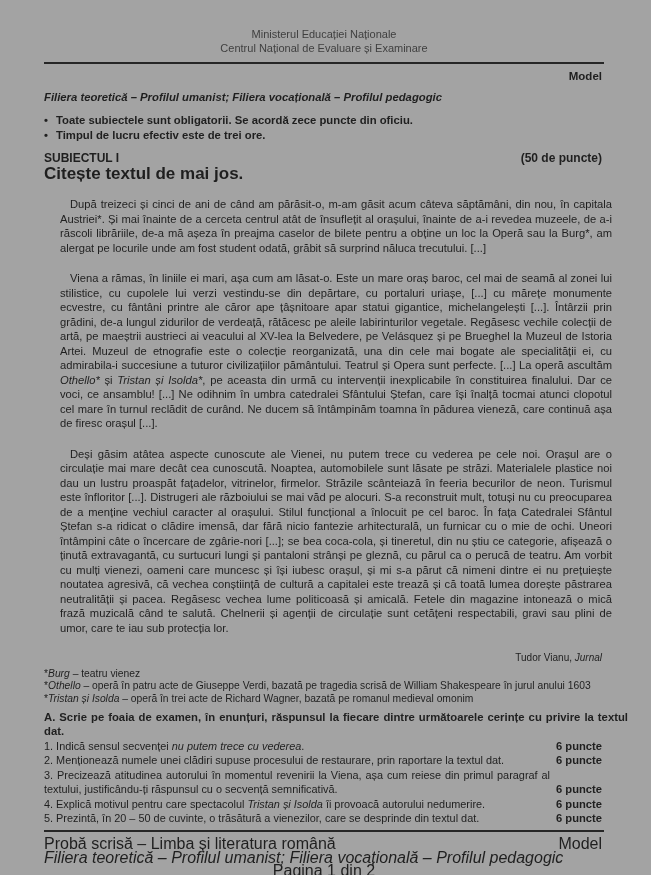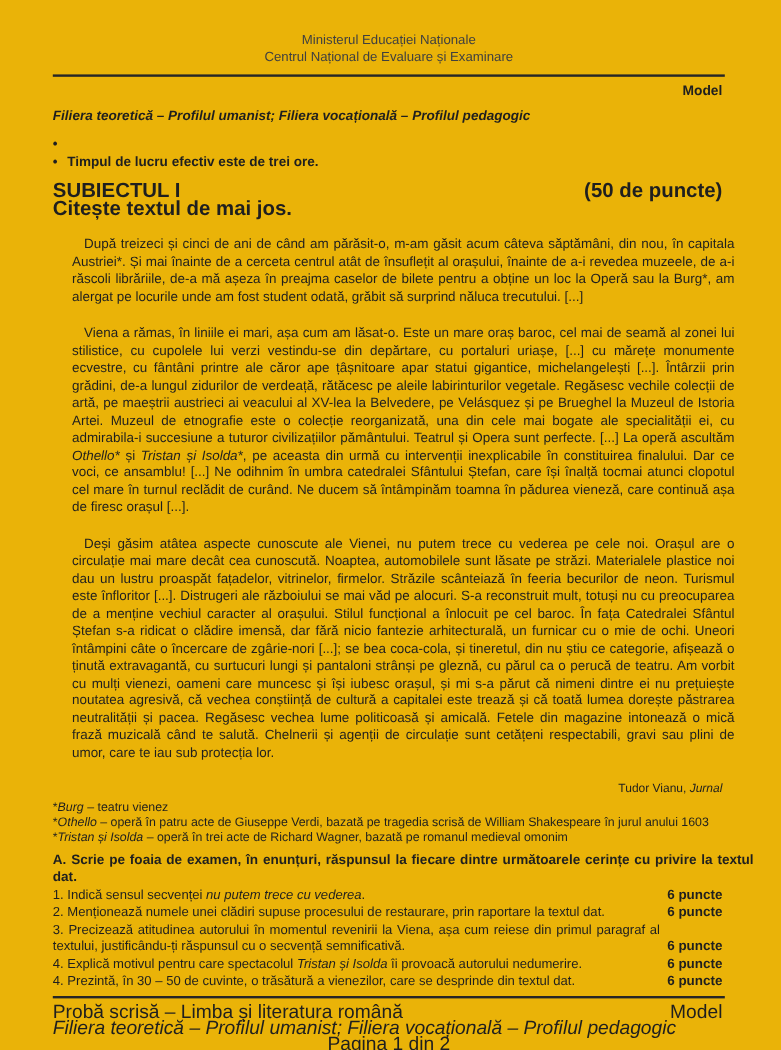--- a/index.html
+++ b/index.html
@@ -1,39 +1,39 @@
 <!DOCTYPE html>
 <html lang="ro"><head>
 <meta charset="utf-8">
 <style>
   html,body { margin:0; padding:0; background:#ffffff; }
   .page {
     position:relative;
     width:651px; height:875px;
-    background:#eab308;
+    background:#a3a3a3;
     color:#1f1f1f;
     font-family:"Liberation Sans","DejaVu Sans",sans-serif;
     overflow:hidden;
     box-sizing:border-box;
   }
   .content { padding:28px 23px 0 44px; }
 
   .header-org { text-align:center; font-size:11px; line-height:13.5px; color:#404040; margin-right:24px; }
   .rule { height:2px; background:#262626; margin:7px 24px 5px 0; }
 
   .title-block { text-align:center; font-weight:bold; font-size:12px; line-height:15px; margin-right:24px; }
   .model-line { text-align:right; font-weight:bold; font-size:11.5px; line-height:15px; padding-right:26px; }
 
   .filiera { font-weight:bold; font-style:italic; font-size:11.3px; line-height:15px; margin-top:6px; }
 
   .notices { margin-top:8px; font-weight:bold; font-size:11.3px; line-height:15px; }
   .notice { display:flex; }
   .bullet { width:12px; flex:none; }
 
-  .subject-row { display:flex; justify-content:space-between; margin-top:8px; font-weight:bold; font-size:17px; line-height:15px; }
+  .subject-row { display:flex; justify-content:space-between; margin-top:8px; font-weight:bold; font-size:12px; line-height:15px; }
   .subject-row .pr { padding-right:26px;margin-left:12px; }
   .citeste { font-weight:bold; font-size:17px; line-height:15px; }
 
   .body-text p { margin:16px; text-align:justify; font-size:11.2px; line-height:14.5px; text-indent:10px; }
   .it { font-style:italic; }
 
   .signature { text-align:right; padding-right:26px; font-size:10px; line-height:14.5px; }
 
   .footnotes { font-size:10.3px; line-height:12.8px; margin-top:2px; }
 
@@ -63,20 +63,21 @@
     <div class="rule"></div>
 
 
     <div class="model-line">Model</div>
 
     <div class="filiera">Filiera teoretică – Profilul umanist; Filiera vocațională – Profilul pedagogic</div>
 
     <div class="notices">
       <div class="notice">
         <span class="bullet">•</span>
+        <span>Toate subiectele sunt obligatorii. Se acordă zece puncte din oficiu.</span>
       </div>
       <div class="notice">
         <span class="bullet">•</span>
         <span>Timpul de lucru efectiv este de trei ore.</span>
       </div>
     </div>
 
     <div class="subject-row">
       <span>SUBIECTUL I</span>
       <span class="pr">(50 de puncte)</span>
@@ -111,21 +112,21 @@
       </div>
       <div class="question">
         <span class="q-text"><span>3. Precizează atitudinea autorului în momentul revenirii la Viena, așa cum reiese din primul paragraf al textului, justificându-ți răspunsul cu o secvență semnificativă.</span></span>
         <span class="q-points">6 puncte</span>
       </div>
       <div class="question">
         <span class="q-text"><span>4. Explică motivul pentru care spectacolul </span><span class="it">Tristan și Isolda</span><span> îi provoacă autorului nedumerire.</span></span>
         <span class="q-points">6 puncte</span>
       </div>
       <div class="question">
-        <span class="q-text"><span>4. Prezintă, în 30 – 50 de cuvinte, o trăsătură a vienezilor, care se desprinde din textul dat.</span></span>
+        <span class="q-text"><span>5. Prezintă, în 20 – 50 de cuvinte, o trăsătură a vienezilor, care se desprinde din textul dat.</span></span>
         <span class="q-points">6 puncte</span>
       </div>
     </div>
 
   </div>
 
   <div class="footer">
     <div class="footer-rule"></div>
     <div class="footer-row1">
       <span>Probă scrisă – Limba și literatura română</span>

